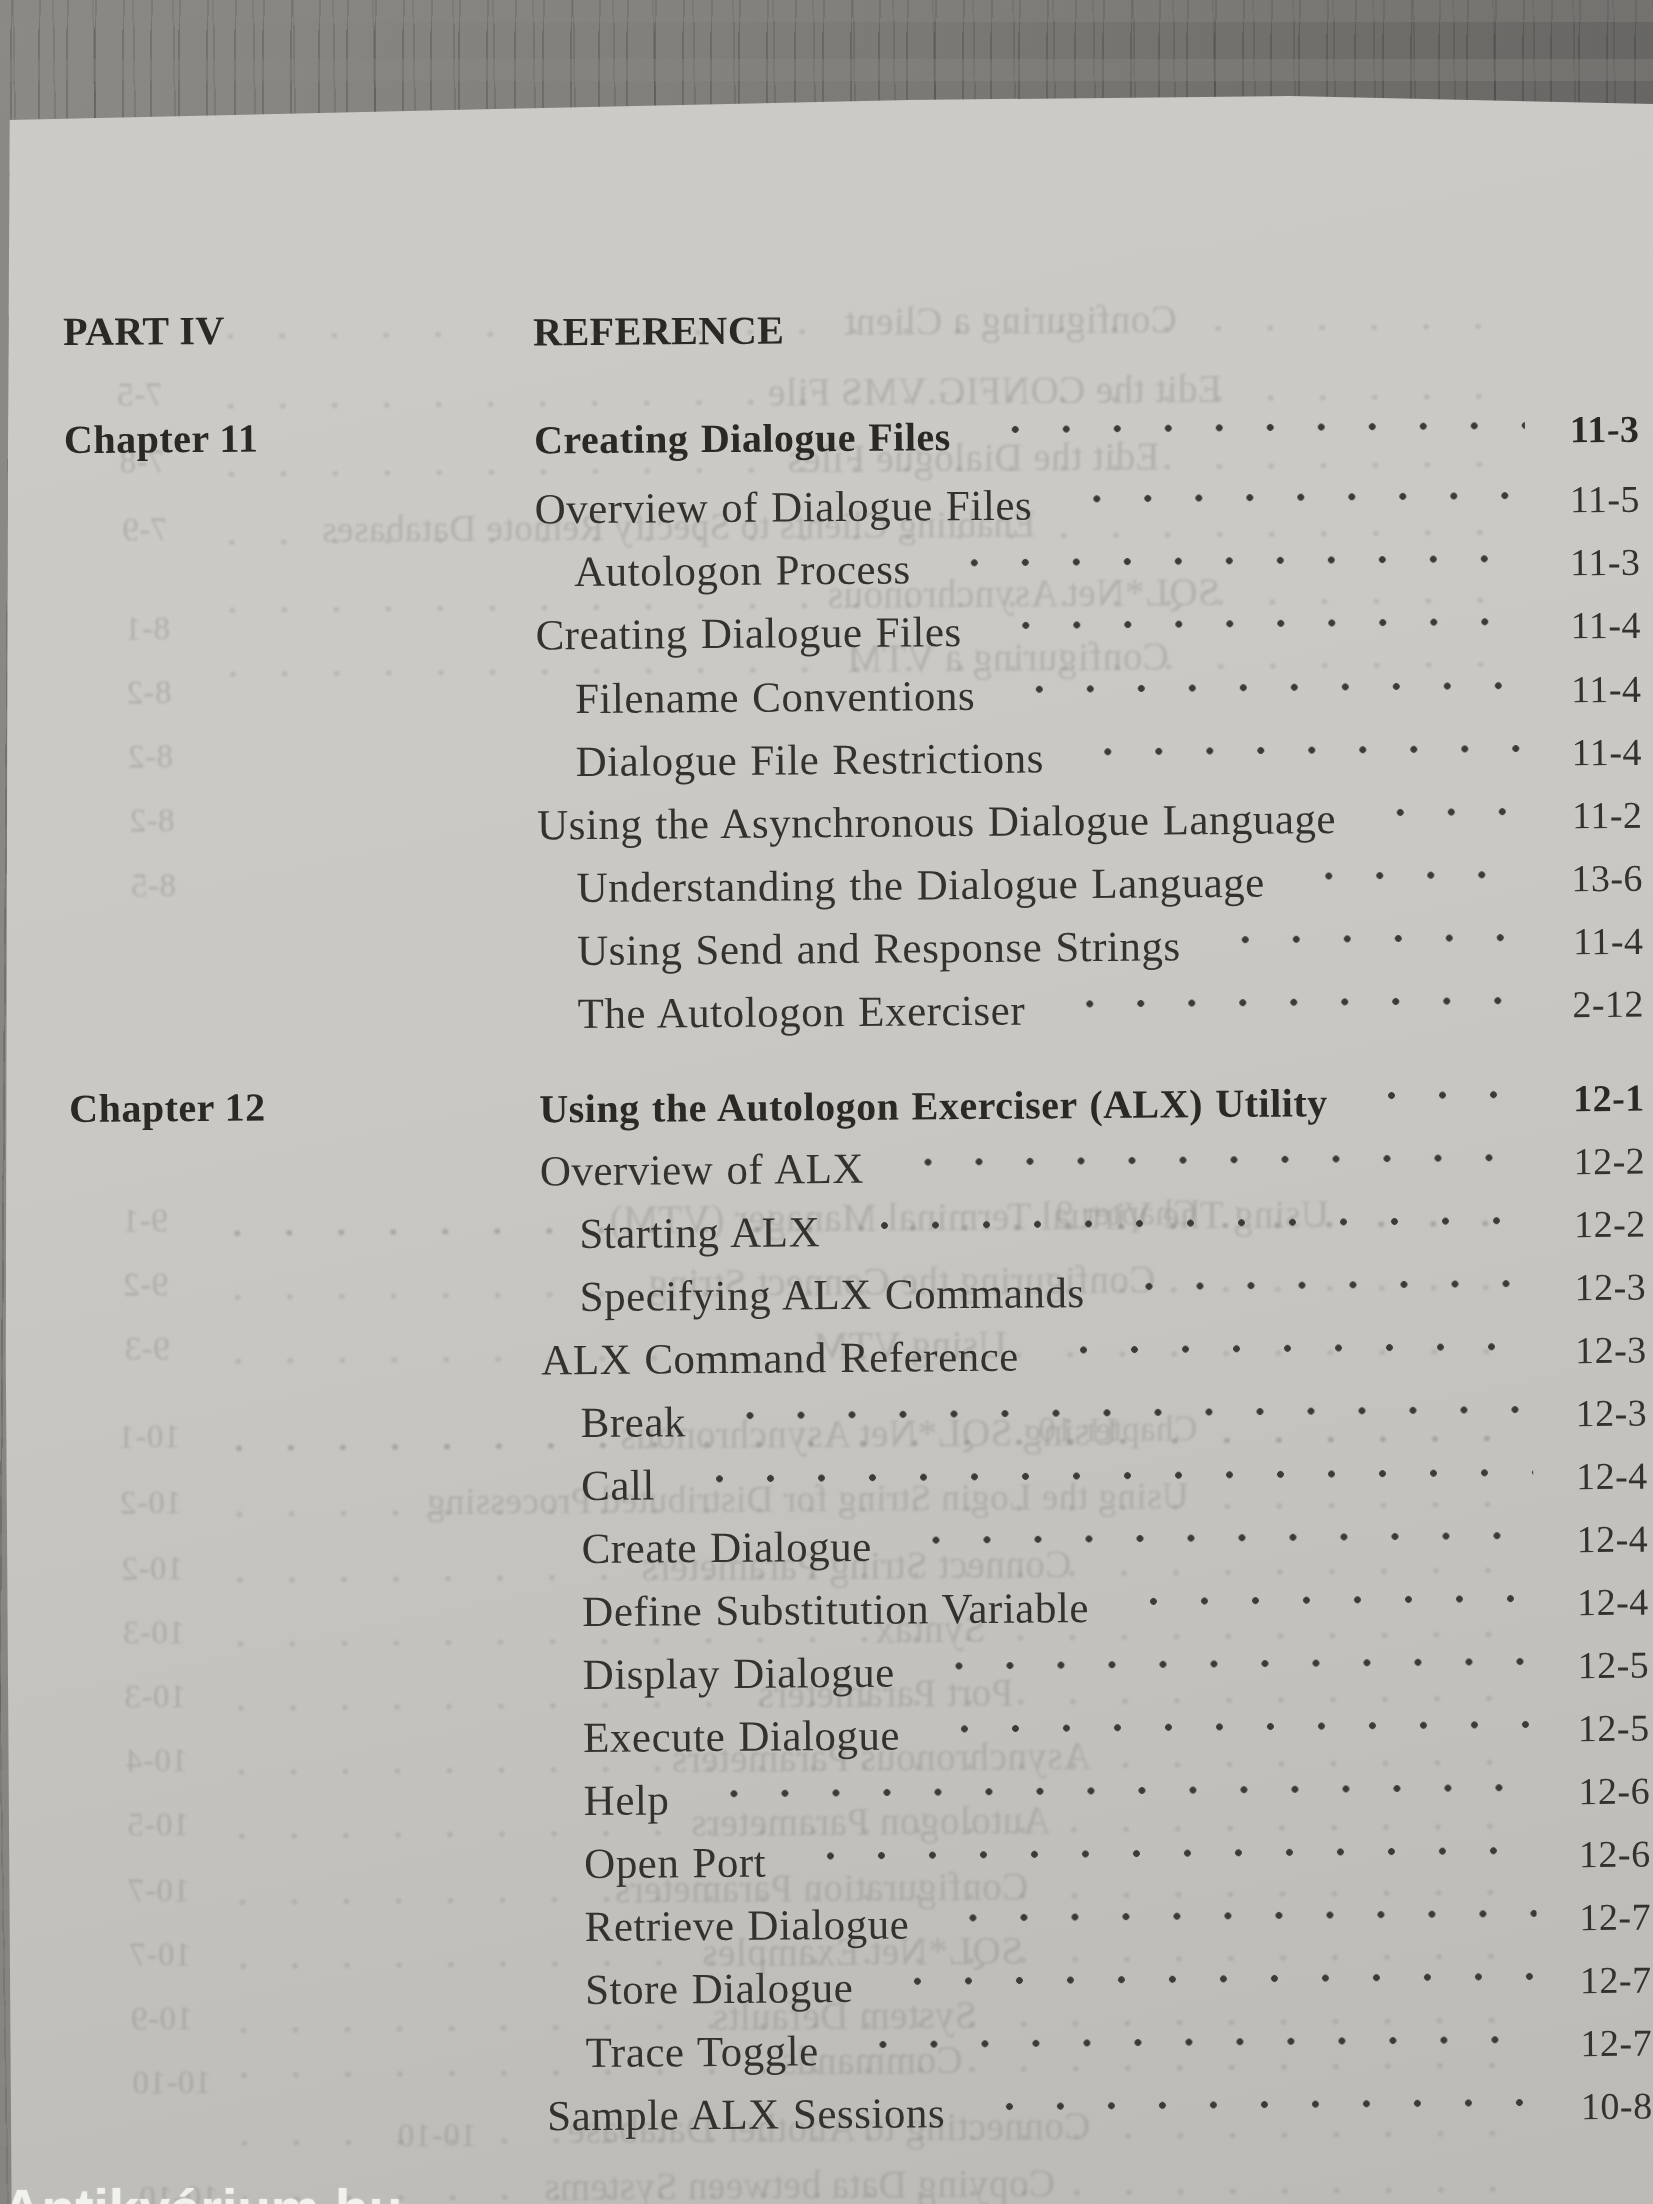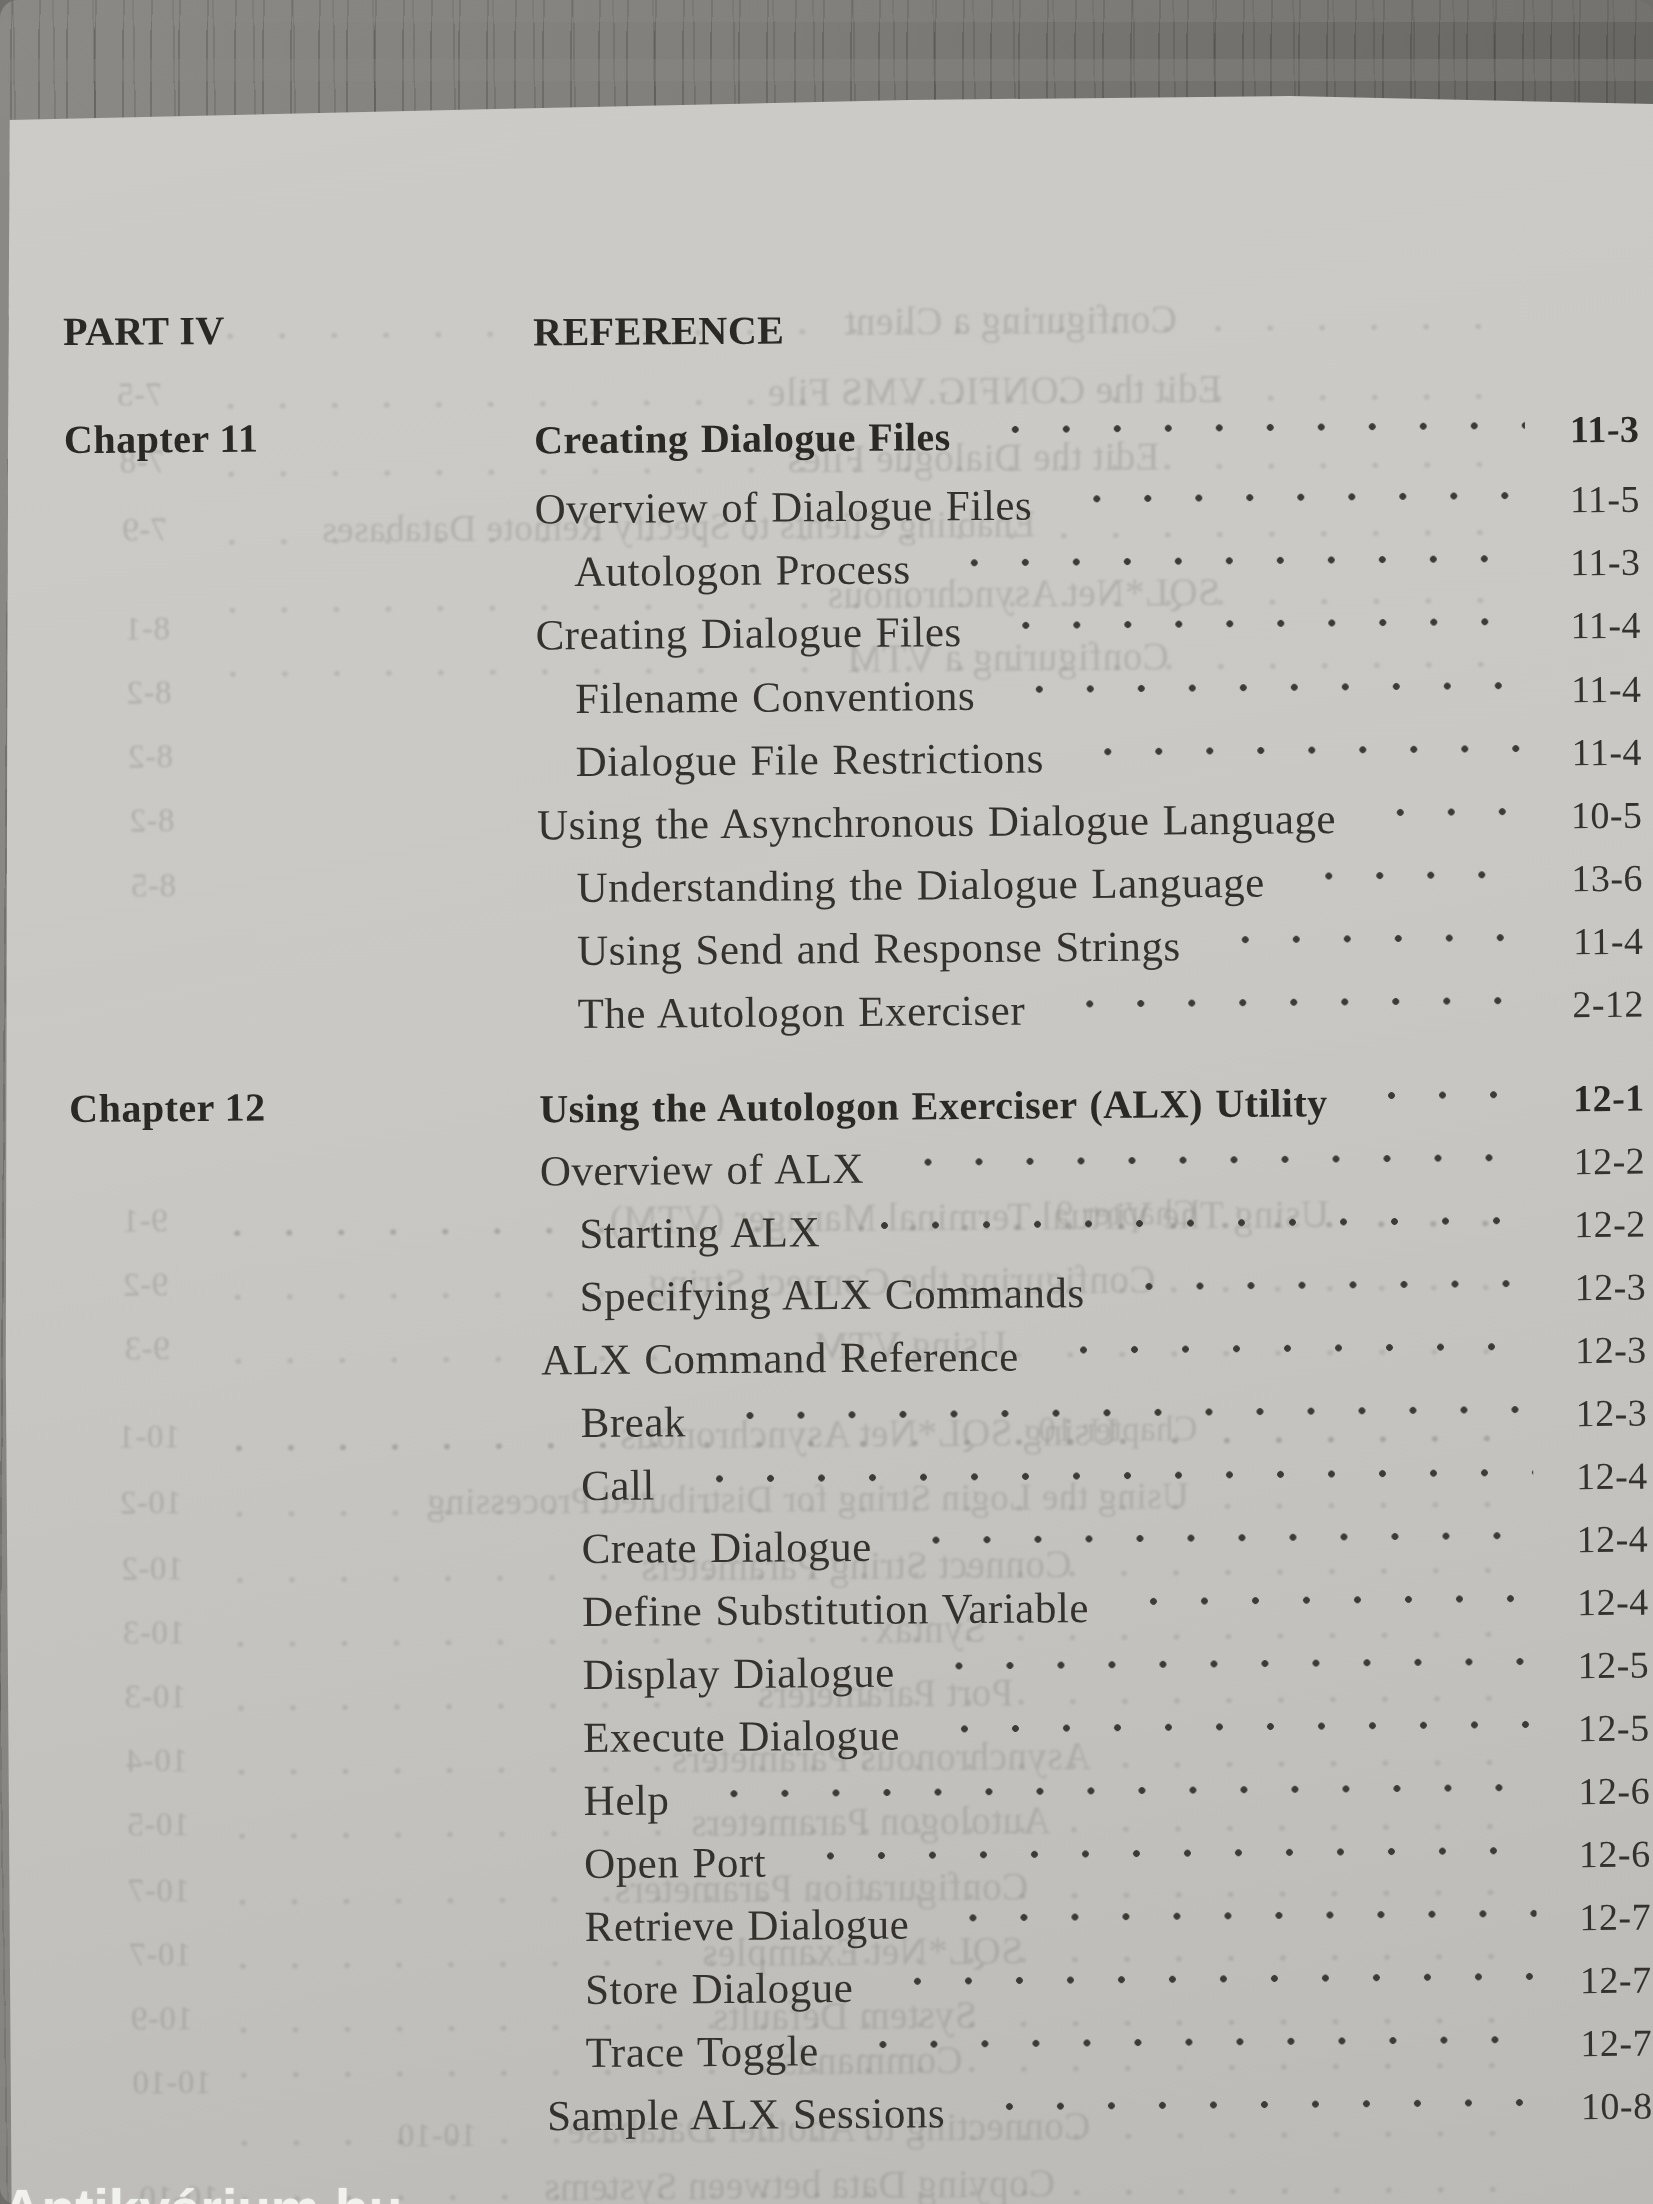--- a/index.html
+++ b/index.html
@@ -14,21 +14,20 @@
   body{font-family:"Liberation Serif","DejaVu Serif",serif;background:#6f6e6b;position:relative;}
 
   
   .bg{
     position:absolute;inset:0;
     background:
       repeating-linear-gradient(0deg, rgba(137,136,132,.35) 0 22px, rgba(137,136,132,0) 22px 59px),
       repeating-linear-gradient(90.4deg, rgba(24,24,21,0) 0 10.7px, rgba(24,24,21,.20) 10.7px 12.6px, rgba(24,24,21,0) 12.6px 28px),
       repeating-linear-gradient(89.1deg, rgba(18,18,16,0) 0 6.8px, rgba(18,18,16,.12) 6.8px 8.7px, rgba(18,18,16,0) 8.7px 40px),
       linear-gradient(100deg,#8b8a86 0%,#807f7b 35%,#6d6c69 70%,#5d5d5b 100%);
-    border-radius: 18px;
   }
 
   
   .paper{
     position:absolute;inset:0;
     background:linear-gradient(168deg,#cccbc7 0%,var(--paper) 45%,#c2c1bd 75%,#bbbab6 100%);
     clip-path:polygon(9.7px 120px,496px 109px,909px 100px,1290px 96px,1654px 104px,
                       1654px 2205px,11.6px 2205px,5.8px 1359px,7.8px 485px);
   }
 
@@ -218,21 +217,21 @@
         <div class="line" style="left: 572px;">
           <span class="t">Dialogue File Restrictions</span>
           <span class="dots"></span>
           <span class="pg">11-4</span>
         </div>
       </div>
       <div class="row" style="top: 797px;">
         <div class="line" style="left: 533px;">
           <span class="t">Using the Asynchronous Dialogue Language</span>
           <span class="dots"></span>
-          <span class="pg">10-5</span>
+          <span class="pg">11-2</span>
         </div>
       </div>
       <div class="row" style="top: 860px;">
         <div class="line" style="left: 572px;">
           <span class="t">Understanding the Dialogue Language</span>
           <span class="dots"></span>
           <span class="pg">13-6</span>
         </div>
       </div>
       <div class="row" style="top: 923px;">

